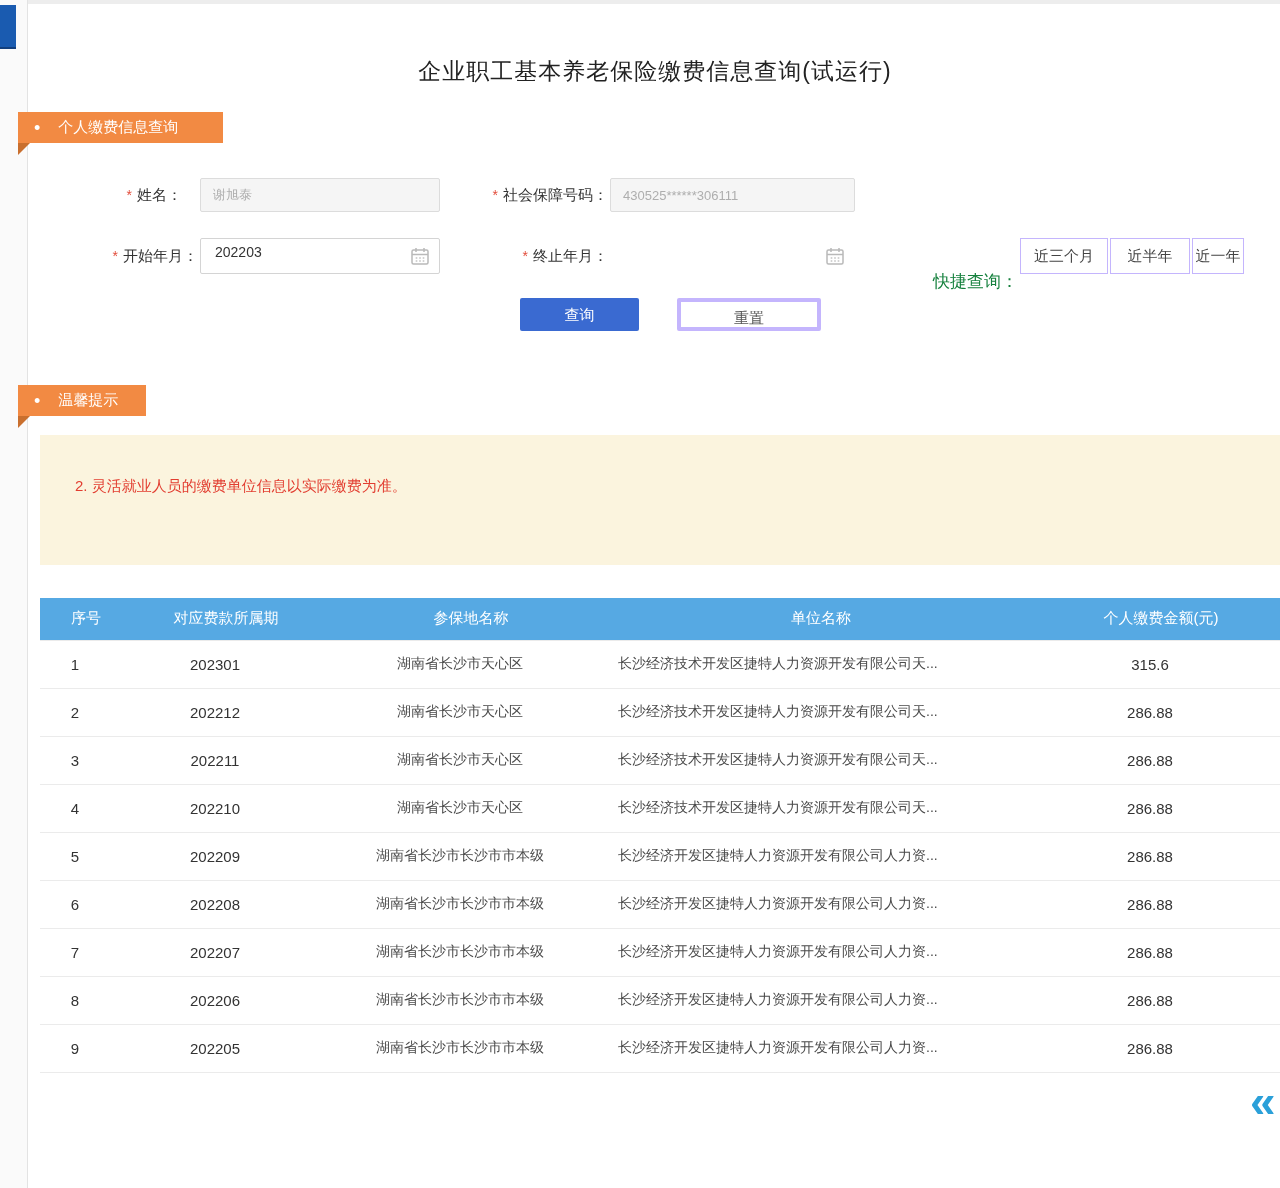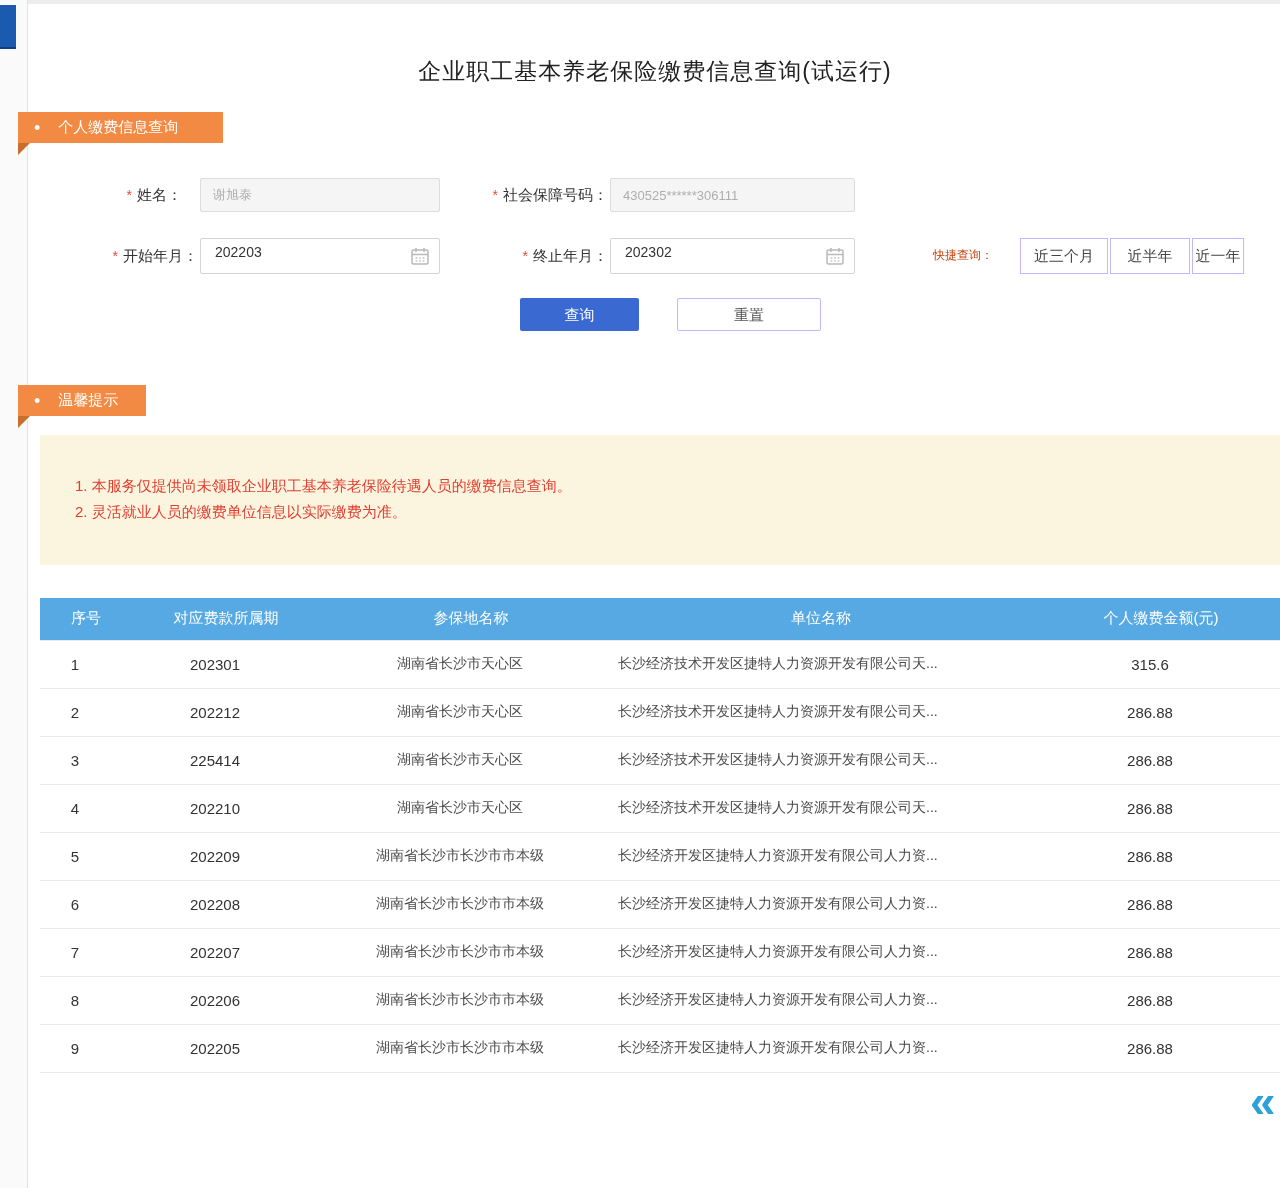--- a/index.html
+++ b/index.html
@@ -19,26 +19,26 @@
   .ribbon-1 { left:18px; top:112px; width:205px; }
   .ribbon-2 { left:18px; top:385px; width:128px; }
 
   .form-label { position:absolute; font-size:15px; color:#333; text-align:right; }
   .req { color:#e34d3c; margin-right:5px; font-size:14px; }
   .input { position:absolute; height:34px; border:1px solid #dcdcdc; border-radius:2px; font-family:inherit; }
   .input.disabled { background:#f5f5f5; color:#aeaeae; font-size:13px; padding:0 12px; }
   .input.date { height:36px; background:#fff; border-color:#d4d4d4; color:#333; font-size:14px; padding:0 34px 9px 14px; }
   .cal-icon { position:absolute; width:20px; height:20px; }
 
-  .quick-label { position:absolute; font-size:12px; color:#c2410c; }
+  .quick-label { position:absolute; font-size:17px; color:#15803d;margin-top:23px; }
   .quick-btn { position:absolute; height:36px; background:#fff; border:1px solid #c4b5fd; color:#444; font-size:15px; text-align:center; line-height:34px; cursor:pointer; }
 
   .btn { position:absolute; height:33px; font-size:15px; text-align:center; line-height:33px; border-radius:2px; cursor:pointer; }
   .btn-query { left:520px; top:298px; width:119px; background:#3a6ad1; color:#fff; }
-  .btn-reset { left:677px; top:298px; width:144px; background:#fff; color:#555; border:1px solid #c4b5fd; line-height:31px; }
+  .btn-reset { left:677px; top:298px; width:144px; background:#fff; color:#555; border:4px solid #c4b5fd; line-height:31px; }
 
   .warning-box { position:absolute; left:40px; top:435px; width:1240px; height:130px; background:#fbf4de; padding:38px 20px 0 35px; }
   .warning-line { font-size:15px; color:#e23d30; line-height:26px; }
 
   .data-table { position:absolute; left:40px; top:598px; width:1240px; border-collapse:collapse; table-layout:fixed; }
   .data-table th { background:#56a9e3; color:#ffffff; font-weight:normal; font-size:15px; height:42px; text-align:center;padding-left:22px; }
   .data-table th.col-company { text-align:center; }
   .data-table td { height:48px; border-bottom:1px solid #ebebeb; text-align:center; font-size:15px; color:#333; background:#fff; }
   .data-table td.cell-place { font-size:14px; color:#4a4a4a; }
   .data-table td.cell-company { font-size:14px; color:#4a4a4a; text-align:left; padding-left:18px; }
@@ -88,21 +88,20 @@
       <circle cx="10" cy="12" r="1" fill="#cfcfcf"></circle>
       <circle cx="13.5" cy="12" r="1" fill="#cfcfcf"></circle>
     <circle cx="6.5" cy="15" r="1" fill="#cfcfcf"></circle>
       <circle cx="10" cy="15" r="1" fill="#cfcfcf"></circle>
       <circle cx="13.5" cy="15" r="1" fill="#cfcfcf"></circle>
   </svg>
 
   <div class="form-label" style="left:440px; top:247px; width:168px;">
     <span class="req">*</span><span>终止年月：</span>
   </div>
-  <input class="input date" style="left: 610px; top: 238px; width: 245px;" value="202302">
   <svg class="cal-icon" style="left:825px; top:246px;" viewBox="0 0 20 20">
     <rect x="2" y="4" width="16" height="14" rx="1.5" fill="none" stroke="#b9b9b9" stroke-width="1.5"></rect>
     <line x1="2" y1="8.5" x2="18" y2="8.5" stroke="#b9b9b9" stroke-width="1.5"></line>
     <line x1="6" y1="2" x2="6" y2="6" stroke="#b9b9b9" stroke-width="1.5"></line>
     <line x1="14" y1="2" x2="14" y2="6" stroke="#b9b9b9" stroke-width="1.5"></line>
     <circle cx="6.5" cy="12" r="1" fill="#cfcfcf"></circle>
       <circle cx="10" cy="12" r="1" fill="#cfcfcf"></circle>
       <circle cx="13.5" cy="12" r="1" fill="#cfcfcf"></circle>
     <circle cx="6.5" cy="15" r="1" fill="#cfcfcf"></circle>
       <circle cx="10" cy="15" r="1" fill="#cfcfcf"></circle>
@@ -119,21 +118,20 @@
 
   <div class="ribbon ribbon-2">
     <span class="dot">•</span>
     <span>温馨提示</span>
     <svg class="ribbon-fold" width="12" height="12">
         <polygon points="0,0 12,0 0,12" fill="#c96f2e"></polygon>
       </svg>
   </div>
 
   <div class="warning-box">
-    <div class="warning-line">1. 本服务仅提供尚未领取企业职工基本养老保险待遇人员的缴费信息查询。</div>
     <div class="warning-line">2. 灵活就业人员的缴费单位信息以实际缴费为准。</div>
   </div>
 
   <table class="data-table">
     <colgroup>
         <col style="width:70px">
         <col style="width:210px">
         <col style="width:280px">
         <col style="width:420px">
         <col style="width:260px">
@@ -157,21 +155,21 @@
       </tr>
       <tr>
         <td>2</td>
         <td>202212</td>
         <td class="cell-place">湖南省长沙市天心区</td>
         <td class="cell-company">长沙经济技术开发区捷特人力资源开发有限公司天...</td>
         <td>286.88</td>
       </tr>
       <tr>
         <td>3</td>
-        <td>225414</td>
+        <td>202211</td>
         <td class="cell-place">湖南省长沙市天心区</td>
         <td class="cell-company">长沙经济技术开发区捷特人力资源开发有限公司天...</td>
         <td>286.88</td>
       </tr>
       <tr>
         <td>4</td>
         <td>202210</td>
         <td class="cell-place">湖南省长沙市天心区</td>
         <td class="cell-company">长沙经济技术开发区捷特人力资源开发有限公司天...</td>
         <td>286.88</td>

